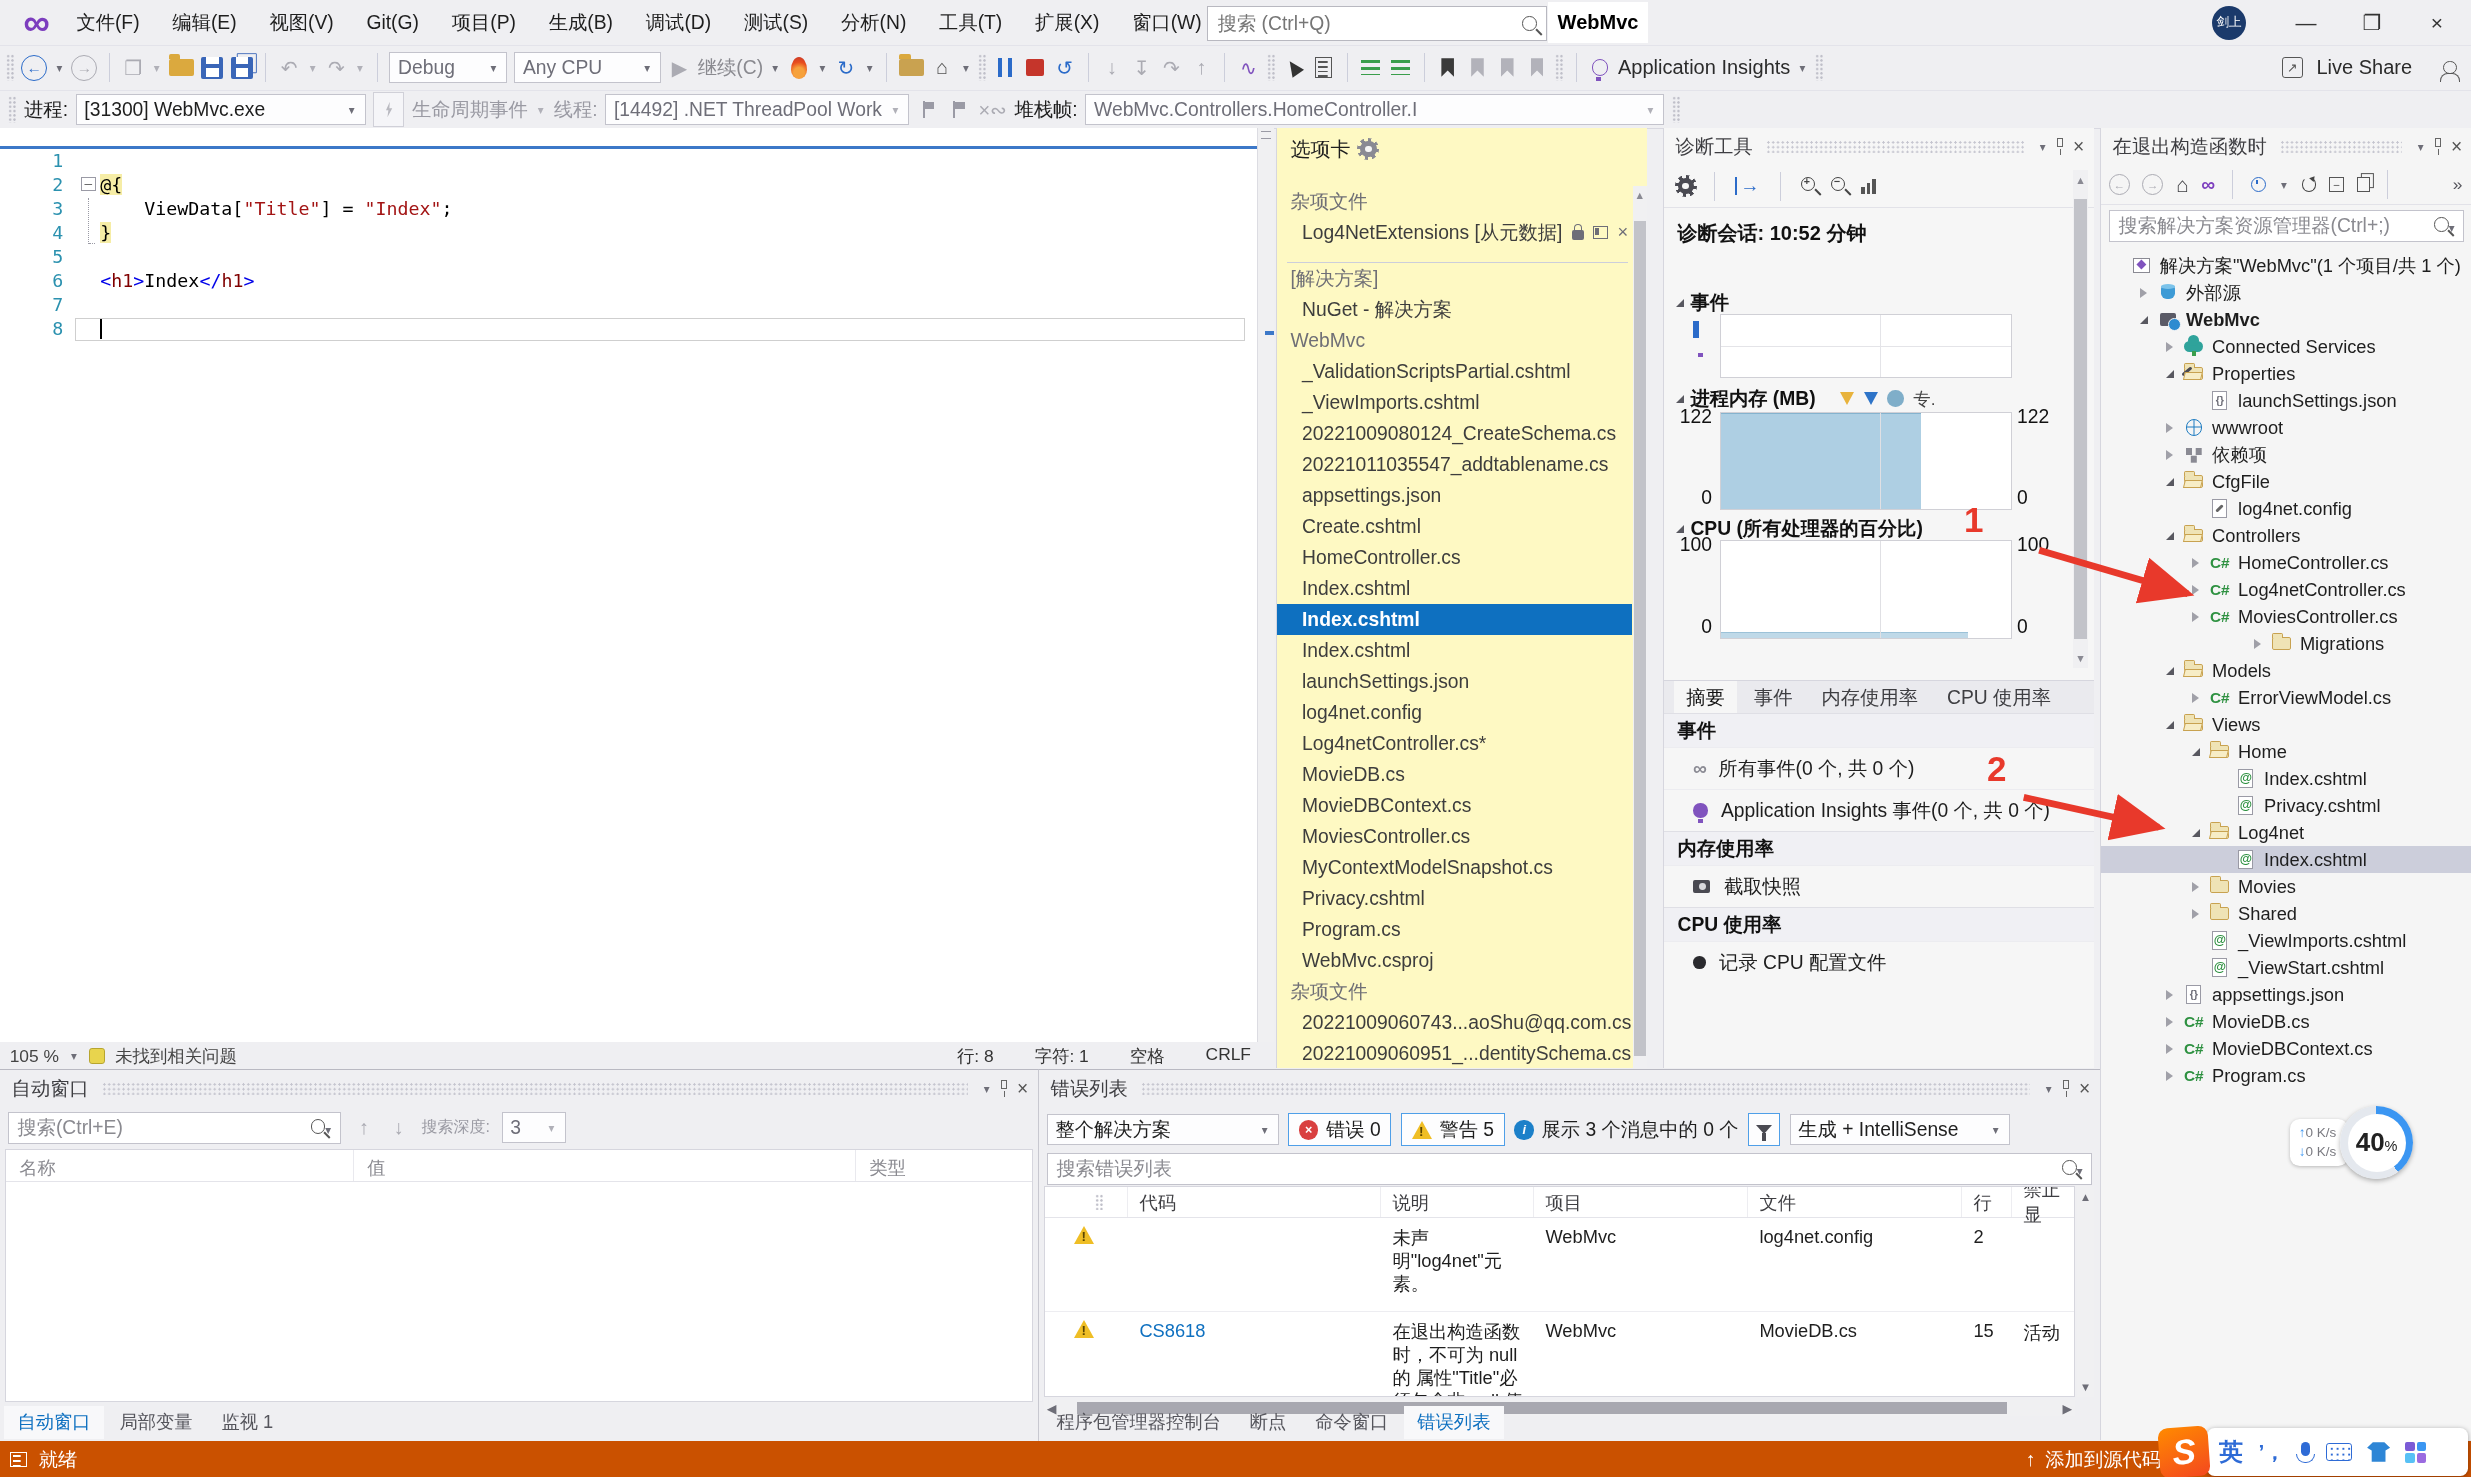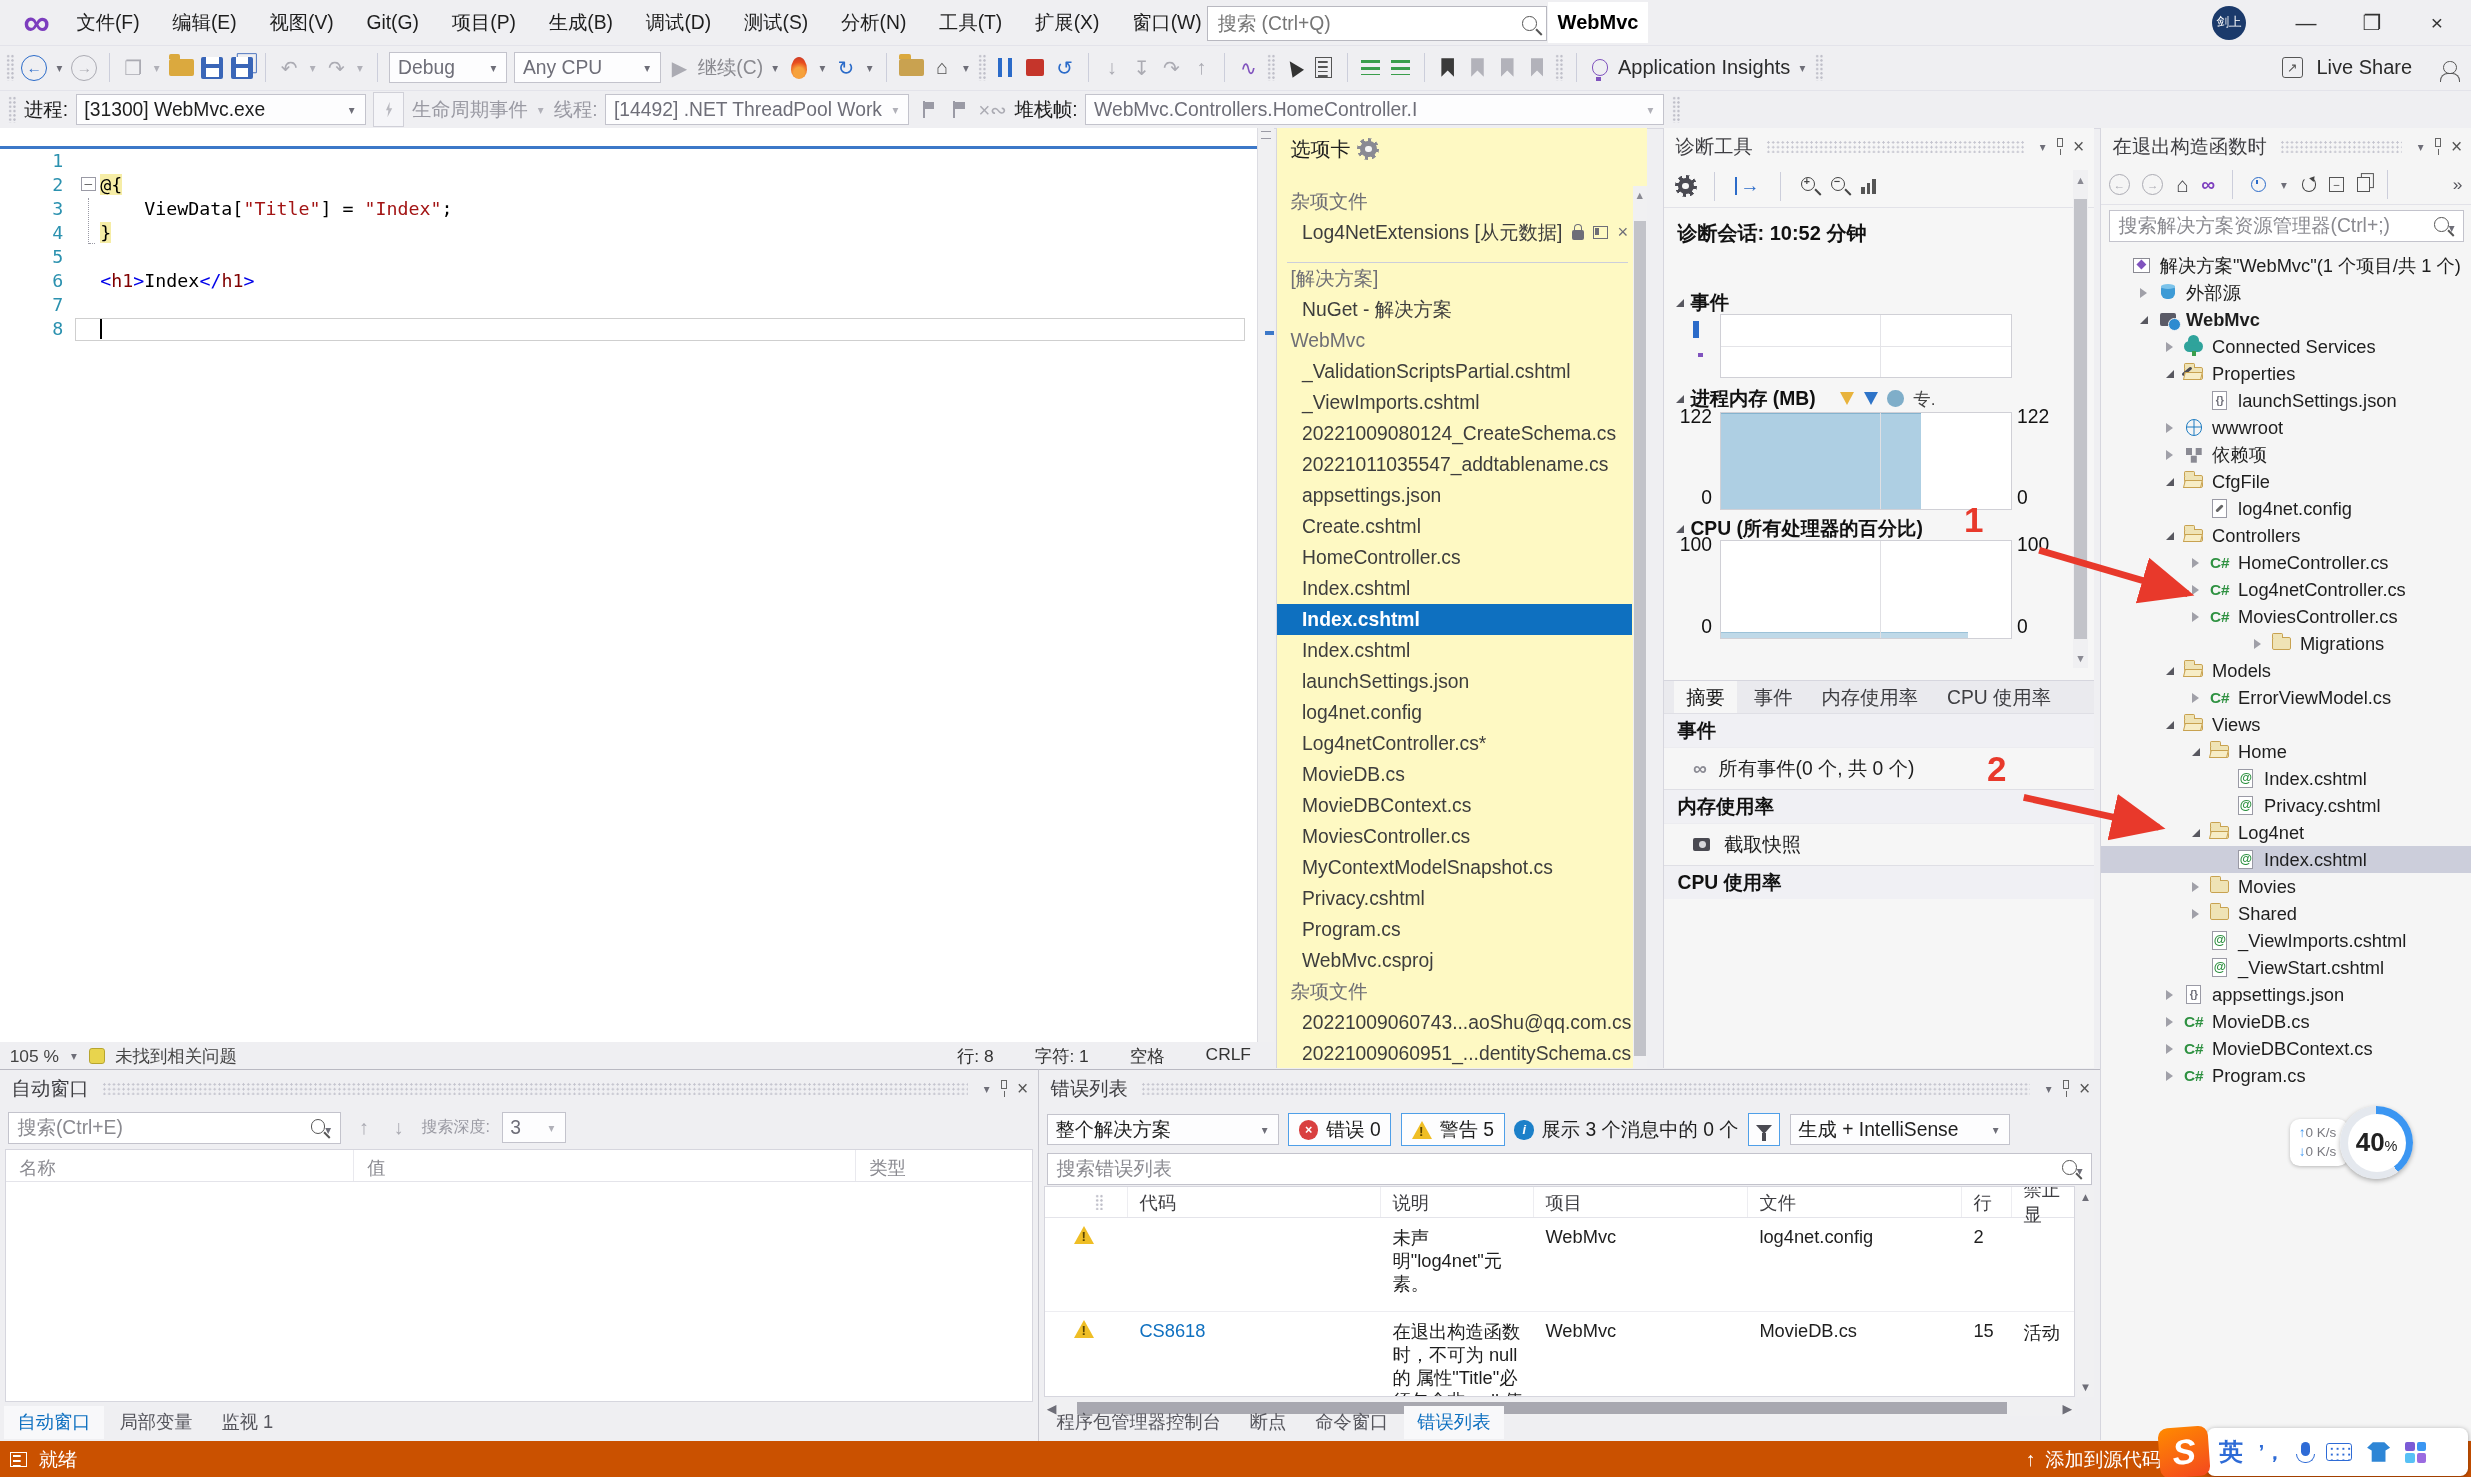--- a/index.html
+++ b/index.html
@@ -635,26 +635,34 @@
       <span class="dtab">事件</span>
       <span class="dtab">内存使用率</span>
       <span class="dtab">CPU 使用率</span>
     </div>
     <div class="sum">
       <div class="sum-band">事件</div>
       <div class="sum-row">
           <span class="chain">∞</span>
           <span>所有事件(0 个, 共 0 个)</span>
         </div>
+      <div class="sum-row">
+          <span class="aibulb"></span>
+          <span>Application Insights 事件(0 个, 共 0 个)</span>
+        </div>
       <div class="sum-band">内存使用率</div>
       <div class="sum-row">
           <span class="cam"></span>
           <span>截取快照</span>
         </div>
       <div class="sum-band">CPU 使用率</div>
+      <div class="sum-row">
+          <span class="recdot"></span>
+          <span>记录 CPU 配置文件</span>
+        </div>
     </div>
   </div>
 
   <div class="solution">
     <div class="panel-title">
       <span>在退出构造函数时</span>
       <span class="grip-dots"></span>
       <span class="dd">▾</span>
       <span class="pin"></span>
       <span class="xch">×</span>

